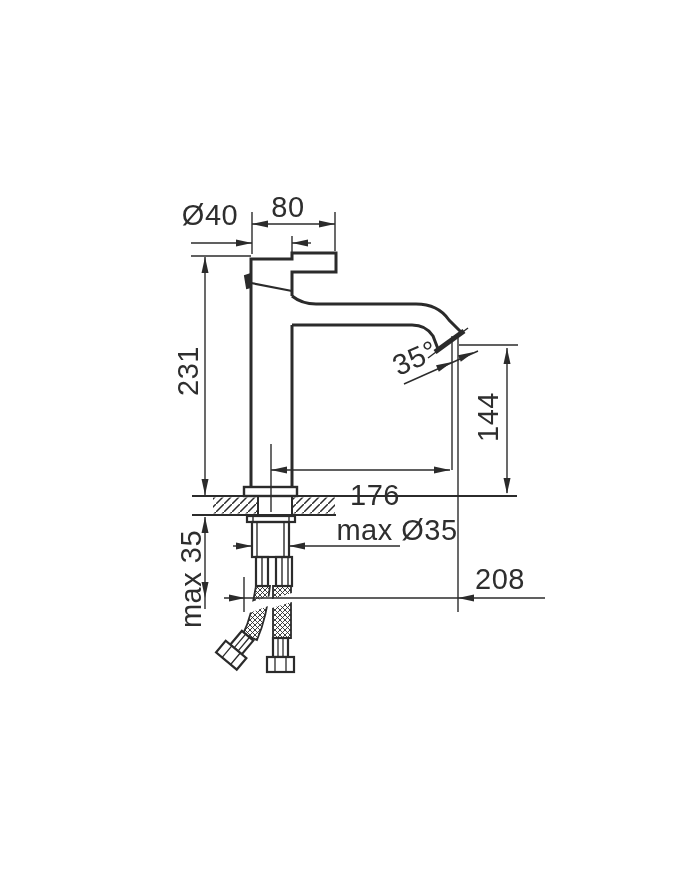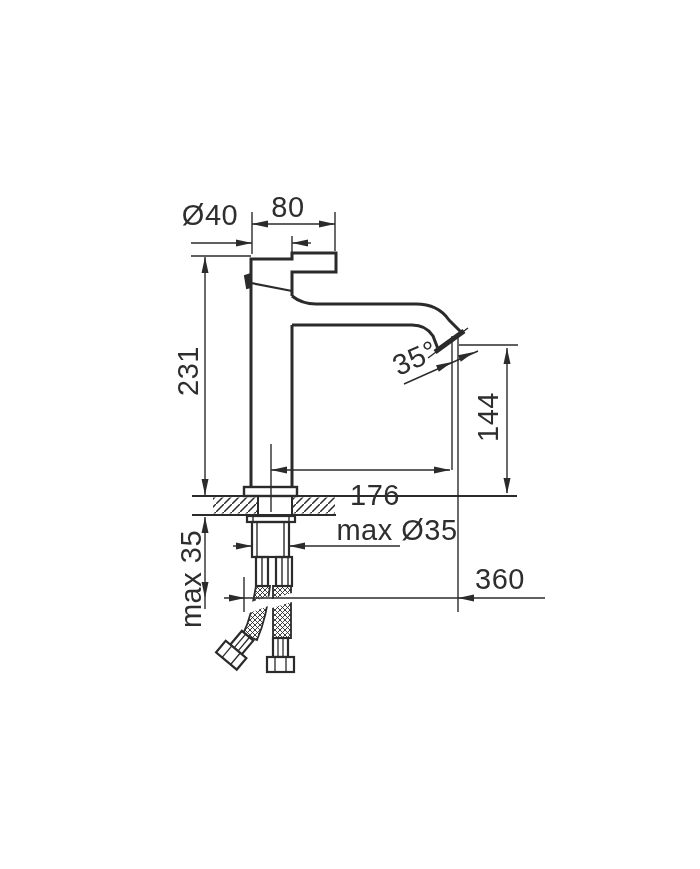--- a/index.html
+++ b/index.html
@@ -133,15 +133,15 @@
   <div class="dim-label rot-angle" style="left:380px;top:343px;width:70px;height:30px;">35°</div>
 
   <div class="dim-label" style="left:340px;top:437px;width:70px;height:30px;margin-top:43px;">176</div>
 
   <div class="dim-label rot90" style="left:448px;top:402px;width:80px;height:30px;">144</div>
 
   <div class="dim-label" style="left:294px;top:515px;width:118px;height:30px;margin-left:44px;">max Ø35</div>
 
   <div class="dim-label rot90" style="left:143px;top:564px;width:96px;height:30px;">max 35</div>
 
-  <div class="dim-label" style="left:465px;top:564px;width:70px;height:30px;">360</div>
+  <div class="dim-label" style="left:465px;top:564px;width:70px;height:30px;">208</div>
 
 </div>
 
 </body></html>

